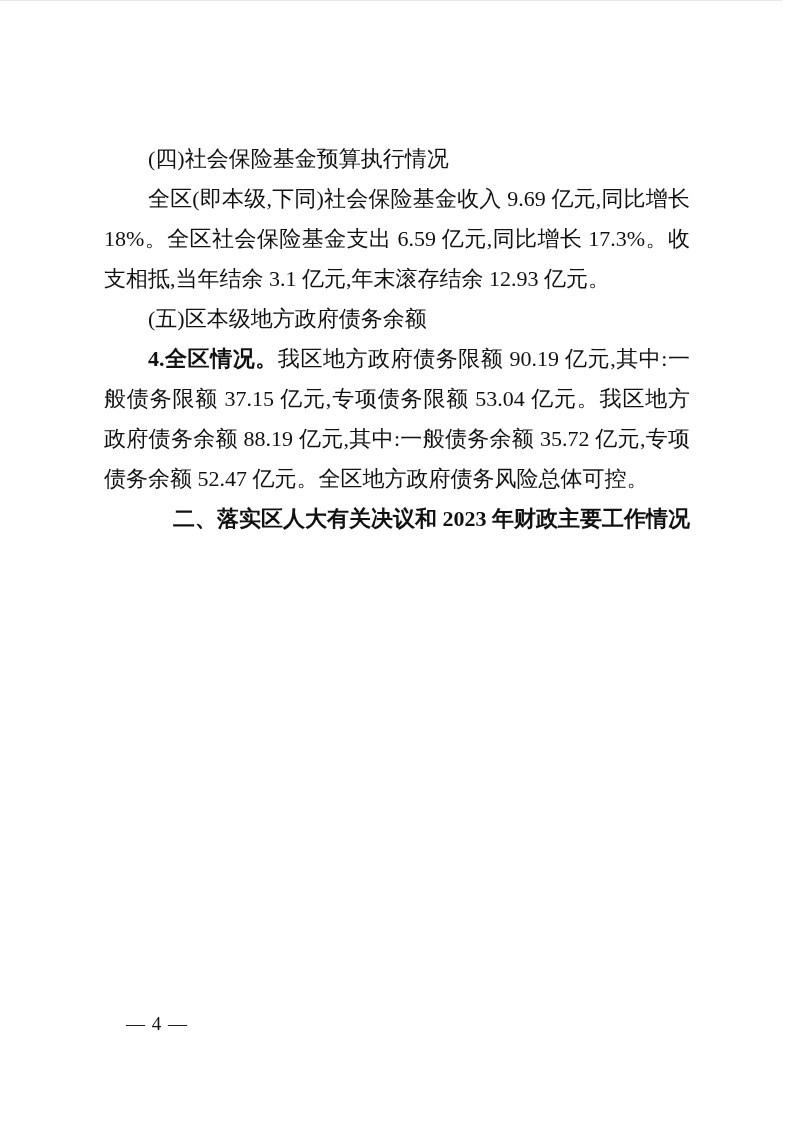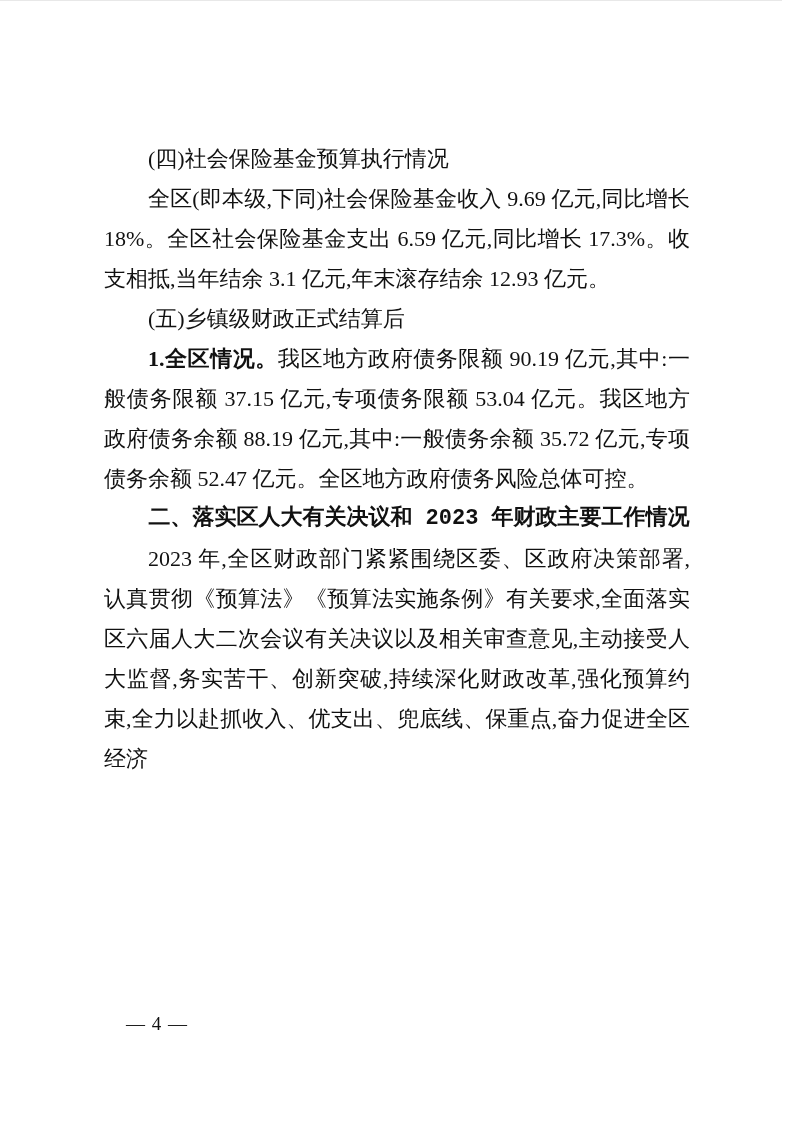--- a/index.html
+++ b/index.html
@@ -28,23 +28,23 @@
     font-size: 22px;
     line-height: 40px;
     text-align: justify;
     text-indent: 2em;
   }
   .para.heading-kai {
     text-align: left;
     white-space: nowrap;
   }
   .para.heading-hei {
-    font-family: Liberation Mono, monospace;
+    font-family: Liberation Serif, serif;
     font-weight: bold;
-    text-align: center;
+    text-align: right;
     white-space: nowrap;
   }
   .para strong {
     font-weight: bold;
   }
   .page-number {
     position: absolute;
     left: 126px;
     top: 1010px;
     font-size: 19px;
@@ -53,19 +53,18 @@
     color: #111111;
   }
 </style>
 </head>
 <body>
 
 <div class="page">
   <div class="content" id="document-body">
       <p class="para heading-kai">(四)社会保险基金预算执行情况</p>
       <p class="para body">全区(即本级,下同)社会保险基金收入 9.69 亿元,同比增长 18%。全区社会保险基金支出 6.59 亿元,同比增长 17.3%。收支相抵,当年结余 3.1 亿元,年末滚存结余 12.93 亿元。</p>
-      <p class="para heading-kai">(五)乡镇级财政正式结算后</p>
-      <p class="para body"><strong>1.全区情况。</strong>我区地方政府债务限额 90.19 亿元,其中:一般债务限额 37.15 亿元,专项债务限额 53.04 亿元。我区地方政府债务余额 88.19 亿元,其中:一般债务余额 35.72 亿元,专项债务余额 52.47 亿元。全区地方政府债务风险总体可控。</p>
+      <p class="para heading-kai">(五)区本级地方政府债务余额</p>
+      <p class="para body"><strong>4.全区情况。</strong>我区地方政府债务限额 90.19 亿元,其中:一般债务限额 37.15 亿元,专项债务限额 53.04 亿元。我区地方政府债务余额 88.19 亿元,其中:一般债务余额 35.72 亿元,专项债务余额 52.47 亿元。全区地方政府债务风险总体可控。</p>
       <p class="para heading-hei">二、落实区人大有关决议和 2023 年财政主要工作情况</p>
-      <p class="para body">2023 年,全区财政部门紧紧围绕区委、区政府决策部署,认真贯彻《预算法》《预算法实施条例》有关要求,全面落实区六届人大二次会议有关决议以及相关审查意见,主动接受人大监督,务实苦干、创新突破,持续深化财政改革,强化预算约束,全力以赴抓收入、优支出、兜底线、保重点,奋力促进全区经济</p>
     </div>
   <div class="page-number">— 4 —</div>
 </div>
 
 </body></html>

